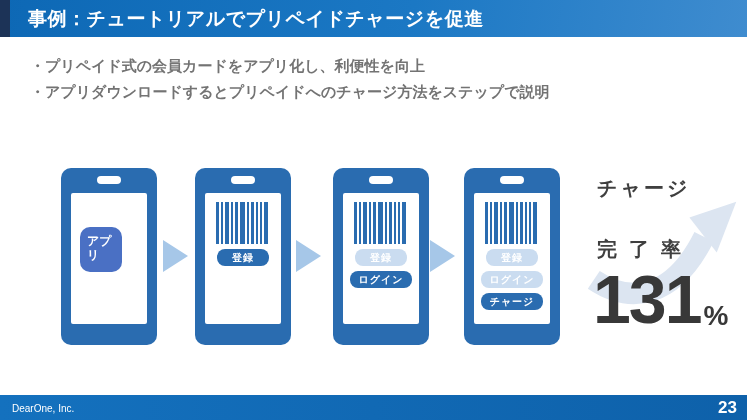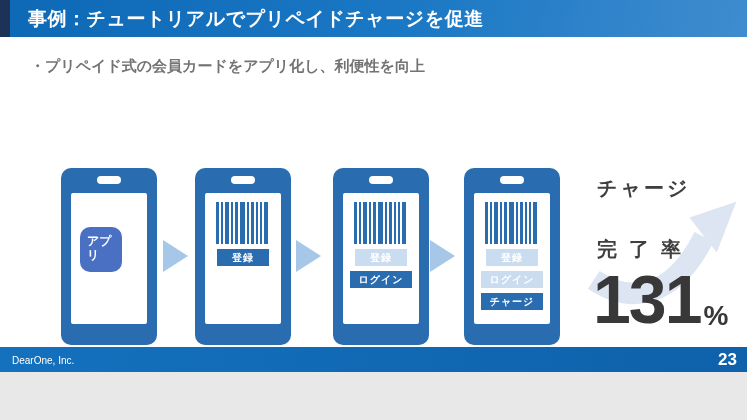--- a/index.html
+++ b/index.html
@@ -1,17 +1,17 @@
 <!DOCTYPE html>
 <html><head>
 <meta charset="utf-8">
 <style>
   html,body { margin:0; padding:0; background:#e8e8e8; }
   .slide {
-    position:relative; width:747px; height:372px; background:#ffffff;
+    position:relative; width:747px; height:420px; background:#ffffff;
     font-family:"Liberation Sans", sans-serif; overflow:hidden;
   }
 
   
   .header {
     position:absolute; top:0; left:0; width:747px; height:37px;
     background:linear-gradient(100deg,#0d68b5 0%,#1b78c4 55%,#3f8ccf 100%);
     display:flex; align-items:center;
   }
   .header-accent { position:absolute; left:0; top:0; width:10px; height:37px; background:#1c3357; }
@@ -27,21 +27,21 @@
   .phone { position:absolute; top:168px; width:96px; height:177px; background:#2a6cb0; border-radius:10px; }
   .notch { position:absolute; top:8px; left:50%; transform:translateX(-50%); width:24px; height:8px; background:#ffffff; border-radius:4px; }
   .screen { position:absolute; left:10px; right:10px; top:25px; bottom:21px; background:#ffffff; border-radius:2px; }
   .app-icon {
     position:absolute; left:9px; top:34px; width:42px; height:45px; background:#4a70c4; border-radius:10px;
     color:#ffffff; font-size:12px; font-weight:700; line-height:14px; padding:7px 0 3px 7px; box-sizing:border-box;
   }
   .barcode { position:absolute; top:9px; left:50%; transform:translateX(-50%); }
   .btn-stack { position:absolute; top:56px; left:0; right:0; display:flex; flex-direction:column; align-items:center; gap:5px; }
   .pill {
-    min-width:52px; height:17px; border-radius:0; color:#ffffff; font-size:10px; font-weight:700;
+    min-width:52px; height:17px; border-radius:8px; color:#ffffff; font-size:10px; font-weight:700;
     display:flex; align-items:center; justify-content:center; padding:0 9px; box-sizing:border-box; letter-spacing:1px; white-space:nowrap;
   }
   .pill.active { background:#2a6cb0; }
   .pill.faded  { background:#cadcf0; }
 
   
   .flow-arrow {
     position:absolute; top:240px; width:0; height:0;
     border-left:25px solid #a6c7e8; border-top:16px solid transparent; border-bottom:16px solid transparent;
   }
@@ -70,20 +70,21 @@
 
 <div class="slide">
 
   <div class="header">
     <div class="header-accent"></div>
     <div class="header-title">事例：チュートリアルでプリペイドチャージを促進</div>
   </div>
 
   <ul class="bullets">
     <li>・プリペイド式の会員カードをアプリ化し、利便性を向上</li>
+    <li>・アプリダウンロードするとプリペイドへのチャージ方法をステップで説明</li>
   </ul>
 
   <div class="phone" style="left:61px">
     <div class="notch"></div>
     <div class="screen">
       <div class="app-icon">
         <span style="display:block">アプ</span>
         <span style="display:block">リ</span>
       </div>
     </div>

